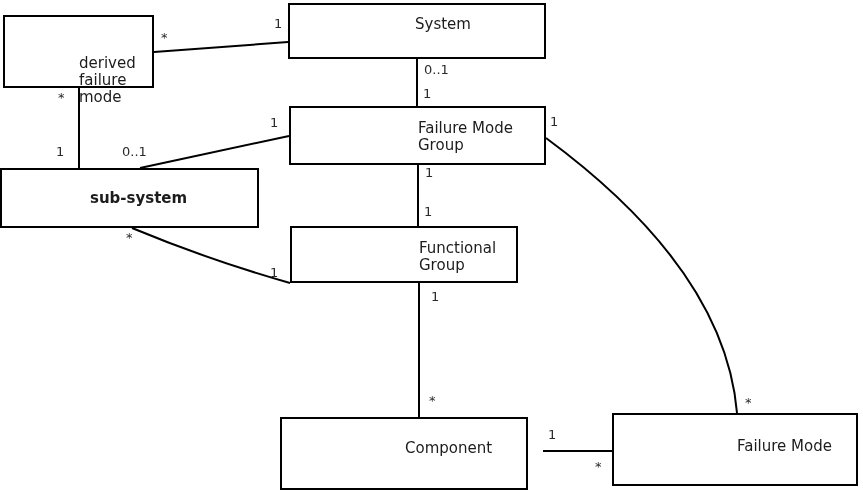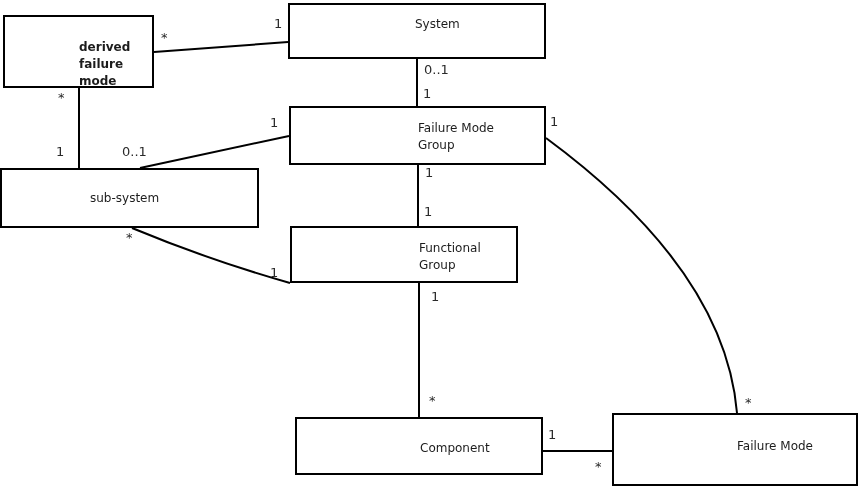--- a/index.html
+++ b/index.html
@@ -28,46 +28,46 @@
     stroke-width: 2;
   }
   .entity {
     position: absolute;
     box-sizing: border-box;
     border: 2px solid #000000;
     background: #ffffff;
   }
   .entity-label {
     position: absolute;
-    font-size: 12px;
+    font-size: 15px;
     line-height: 17px;
     color: #1c1c1c;
     white-space: pre-line;
     text-align: left;
   }
   .mult {
     position: absolute;
     font-size: 13px;
     line-height: 17px;
     color: #2a2a2a;
     white-space: nowrap;
   }
 
   
   #ent-derived        { left: 3px;   top: 15px;  width: 151px; height: 73px; }
-  #ent-derived .entity-label        { left: 74px;  top: 22px; font-weight: bold; }
+  #ent-derived .entity-label        { left: 74px;  top: 38px; }
   #ent-system         { left: 288px; top: 3px;   width: 258px; height: 56px; }
   #ent-system .entity-label         { left: 125px; top: 11px; }
   #ent-fmgroup        { left: 289px; top: 106px; width: 257px; height: 59px; }
   #ent-fmgroup .entity-label        { left: 127px; top: 12px; }
-  #ent-subsystem      { left: 0px;   top: 168px; width: 259px; height: 60px; }
+  #ent-subsystem      { left: 0px;   top: 168px; width: 259px; height: 60px; font-weight: bold; }
   #ent-subsystem .entity-label      { left: 88px;  top: 20px; }
   #ent-fgroup         { left: 290px; top: 226px; width: 228px; height: 57px; }
   #ent-fgroup .entity-label         { left: 127px; top: 12px; }
-  #ent-component      { left: 295px; top: 417px; width: 248px; height: 58px; }
+  #ent-component      { left: 280px; top: 417px; width: 248px; height: 73px; }
   #ent-component .entity-label      { left: 123px; top: 21px; }
   #ent-failuremode    { left: 612px; top: 413px; width: 246px; height: 73px; }
   #ent-failuremode .entity-label    { left: 123px; top: 23px; }
 
   
   #mult-0  { left: 161px; top: 29px;  }
   #mult-1  { left: 274px; top: 15px;  }
   #mult-2  { left: 58px;  top: 89px;  }
   #mult-3  { left: 56px;  top: 143px; }
   #mult-4  { left: 424px; top: 61px;  }

